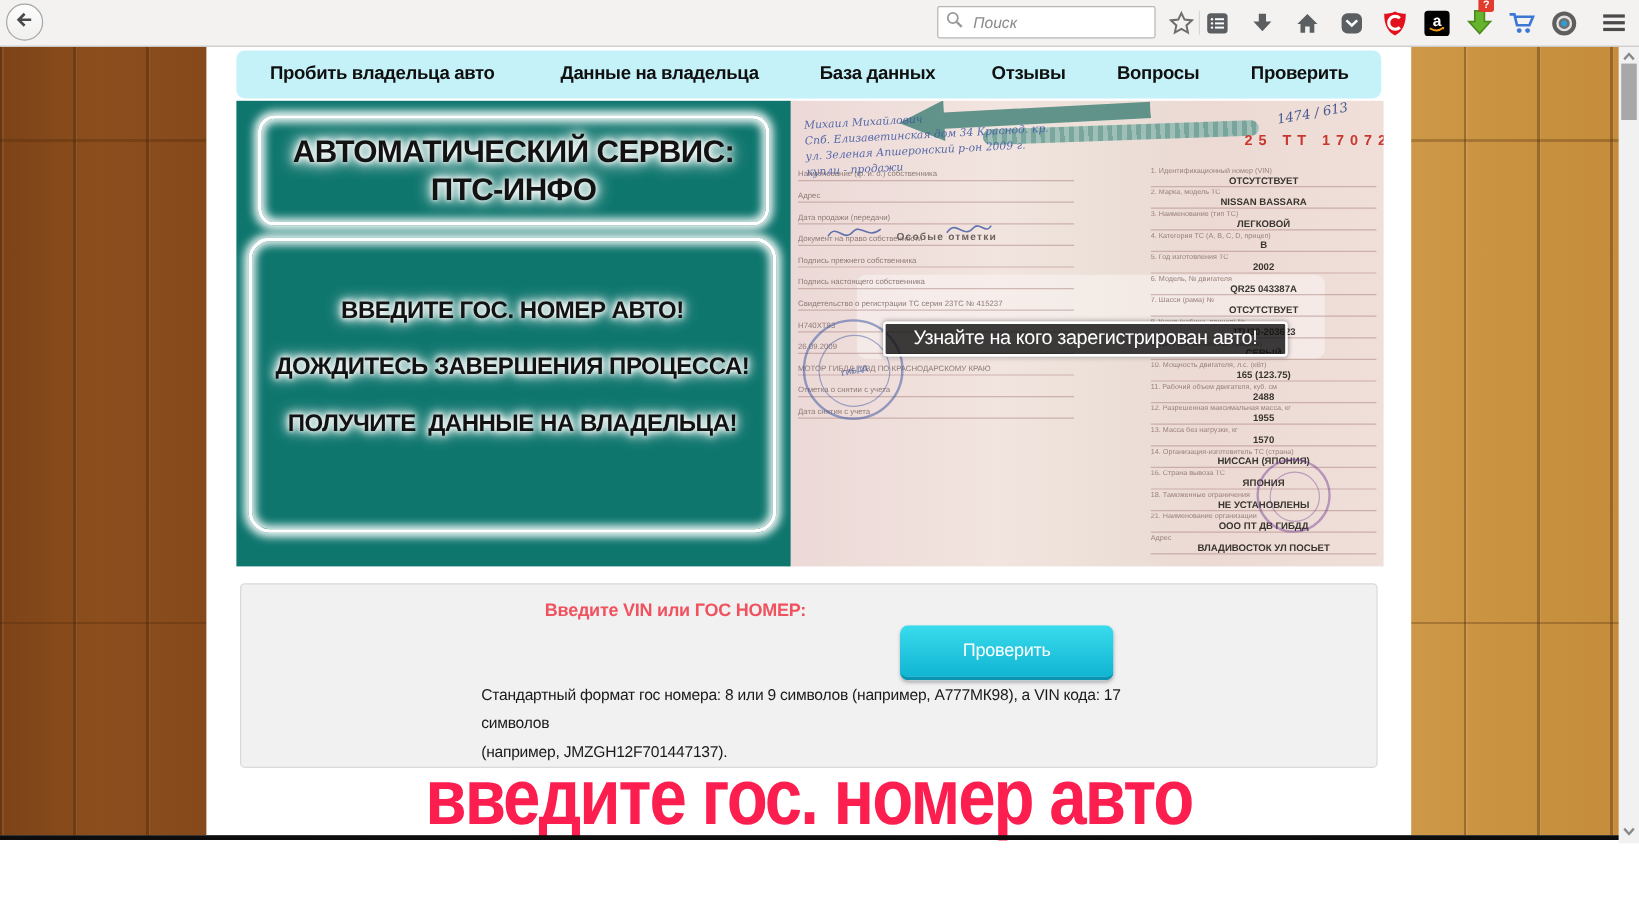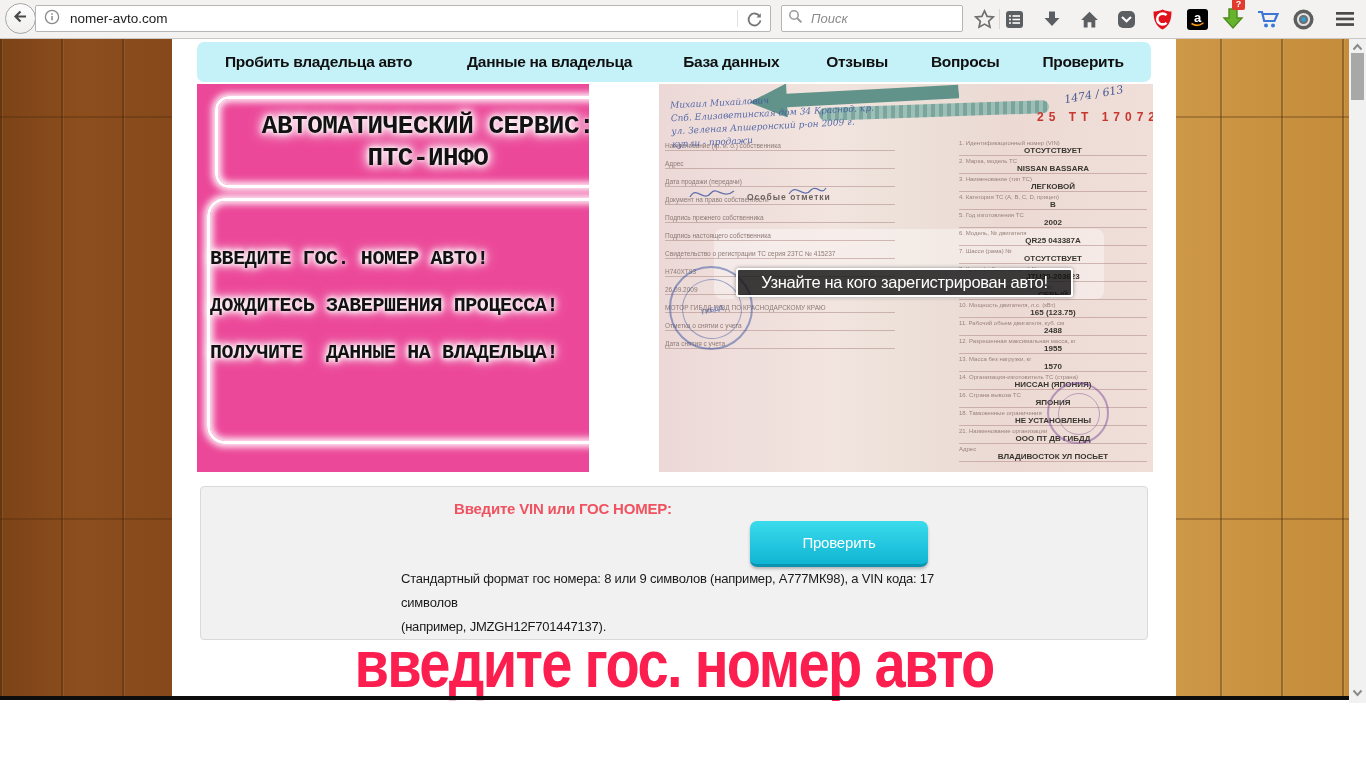--- a/index.html
+++ b/index.html
@@ -42,29 +42,29 @@
     display:flex;align-items:center;}
   .nav-item{font-size:15.5px;font-weight:bold;color:#101010;letter-spacing:-.3px;cursor:pointer;white-space:nowrap;}
   .nav-item:nth-child(1){margin-left:28px;}
   .nav-item:nth-child(2){margin-left:55px;}
   .nav-item:nth-child(3){margin-left:51px;}
   .nav-item:nth-child(4){margin-left:47px;}
   .nav-item:nth-child(5){margin-left:43px;}
   .nav-item:nth-child(6){margin-left:43px;}
 
   
-  .hero-left{position:absolute;left:25px;top:46px;width:392px;height:388px;background:#ec4899;font-family:Liberation Mono, monospace;}
+  .hero-left{position:absolute;left:25px;top:46px;width:462px;height:388px;background:#0f766e;}
   .glowbox{box-sizing:border-box;border:3px solid #fff;border-radius:18px;
     box-shadow:0 0 7px 3px rgba(255,255,255,.95), inset 0 0 7px 3px rgba(255,255,255,.95);}
   .title-box{position:absolute;left:18px;top:12px;width:426px;height:92px;border-radius:14px;
     display:flex;flex-direction:column;align-items:center;justify-content:center;}
   .hero-title{font-size:26px;font-weight:bold;color:#121212;letter-spacing:-.5px;line-height:32px;text-align:center;
     text-shadow:0 0 4px #fff,0 0 8px #fff,0 0 12px #fff,0 0 16px #fff;}
   .slogan-box{position:absolute;left:10px;top:114px;width:440px;height:246px;padding-top:48px;box-sizing:border-box;}
-  .slogan{font-size:20px;font-weight:bold;color:#121212;letter-spacing:-.4px;text-align:left;line-height:20px;
+  .slogan{font-size:20px;font-weight:bold;color:#121212;letter-spacing:-.4px;text-align:center;line-height:20px;
     margin-bottom:27px;white-space:pre-wrap;
     text-shadow:0 0 4px #fff,0 0 7px #fff,0 0 10px #fff,0 0 14px #fff;}
 
   
   .doc{position:absolute;left:487px;top:46px;width:494px;height:388px;overflow:hidden;
     background:linear-gradient(90deg,#ecd9d7 0%,#f2e4df 35%,#ece0d8 52%,#ecd9d4 70%,#f0dfd9 100%);}
   .doc-wash{position:absolute;left:55px;top:145px;width:390px;height:70px;background:rgba(255,255,255,.38);border-radius:8px;}
   .doc-chevron{position:absolute;left:90px;top:-4px;width:210px;height:34px;background:#48857b;opacity:.85;
     clip-path:polygon(0 50%,18% 0,18% 30%,100% 30%,100% 70%,18% 70%,18% 100%);transform:rotate(-3deg);}
   .doc-bar{position:absolute;left:160px;top:20px;width:230px;height:13px;border-radius:7px;opacity:.8;
@@ -128,37 +128,20 @@
 <div class="screen">
 
   <div class="chrome">
     <div class="back-btn">
       <span>
         <svg width="17" height="17" viewBox="0 0 17 17">
             <path d="M14 8.5 H4 M8.5 3.5 L3.5 8.5 L8.5 13.5" stroke="#4a4a4a" stroke-width="2.2" fill="none"></path>
           </svg>
       </span>
     </div>
-    <div class="urlbar">
-      <span class="info">
-        <svg width="16" height="16" viewBox="0 0 16 16">
-            <circle cx="8" cy="8" r="6.6" stroke="#8a8a8a" stroke-width="1.3" fill="none"></circle>
-            <rect x="7.3" y="7" width="1.5" height="4.4" fill="#8a8a8a"></rect>
-            <rect x="7.3" y="4.2" width="1.5" height="1.6" fill="#8a8a8a"></rect>
-          </svg>
-      </span>
-      <span class="url-text">nomer-avto.com</span>
-      <span class="url-sep"></span>
-      <span class="reload">
-        <svg width="17" height="17" viewBox="0 0 17 17">
-            <path d="M13.6 5.2 A6 6 0 1 0 14.5 9.4" fill="none" stroke="#777" stroke-width="1.8"></path>
-            <path d="M14.8 2.2 L14.8 6.6 L10.4 6.6 Z" fill="#777"></path>
-          </svg>
-      </span>
-    </div>
     <div class="searchbar">
       <span>
         <svg width="15" height="15" viewBox="0 0 15 15" style="margin-left:6px">
             <circle cx="6" cy="6" r="4.2" stroke="#9a9a9a" stroke-width="1.5" fill="none"></circle>
             <line x1="9.2" y1="9.2" x2="13.4" y2="13.4" stroke="#9a9a9a" stroke-width="2"></line>
           </svg>
       </span>
       <input class="search-input" placeholder="Поиск" style="">
     </div>
 

